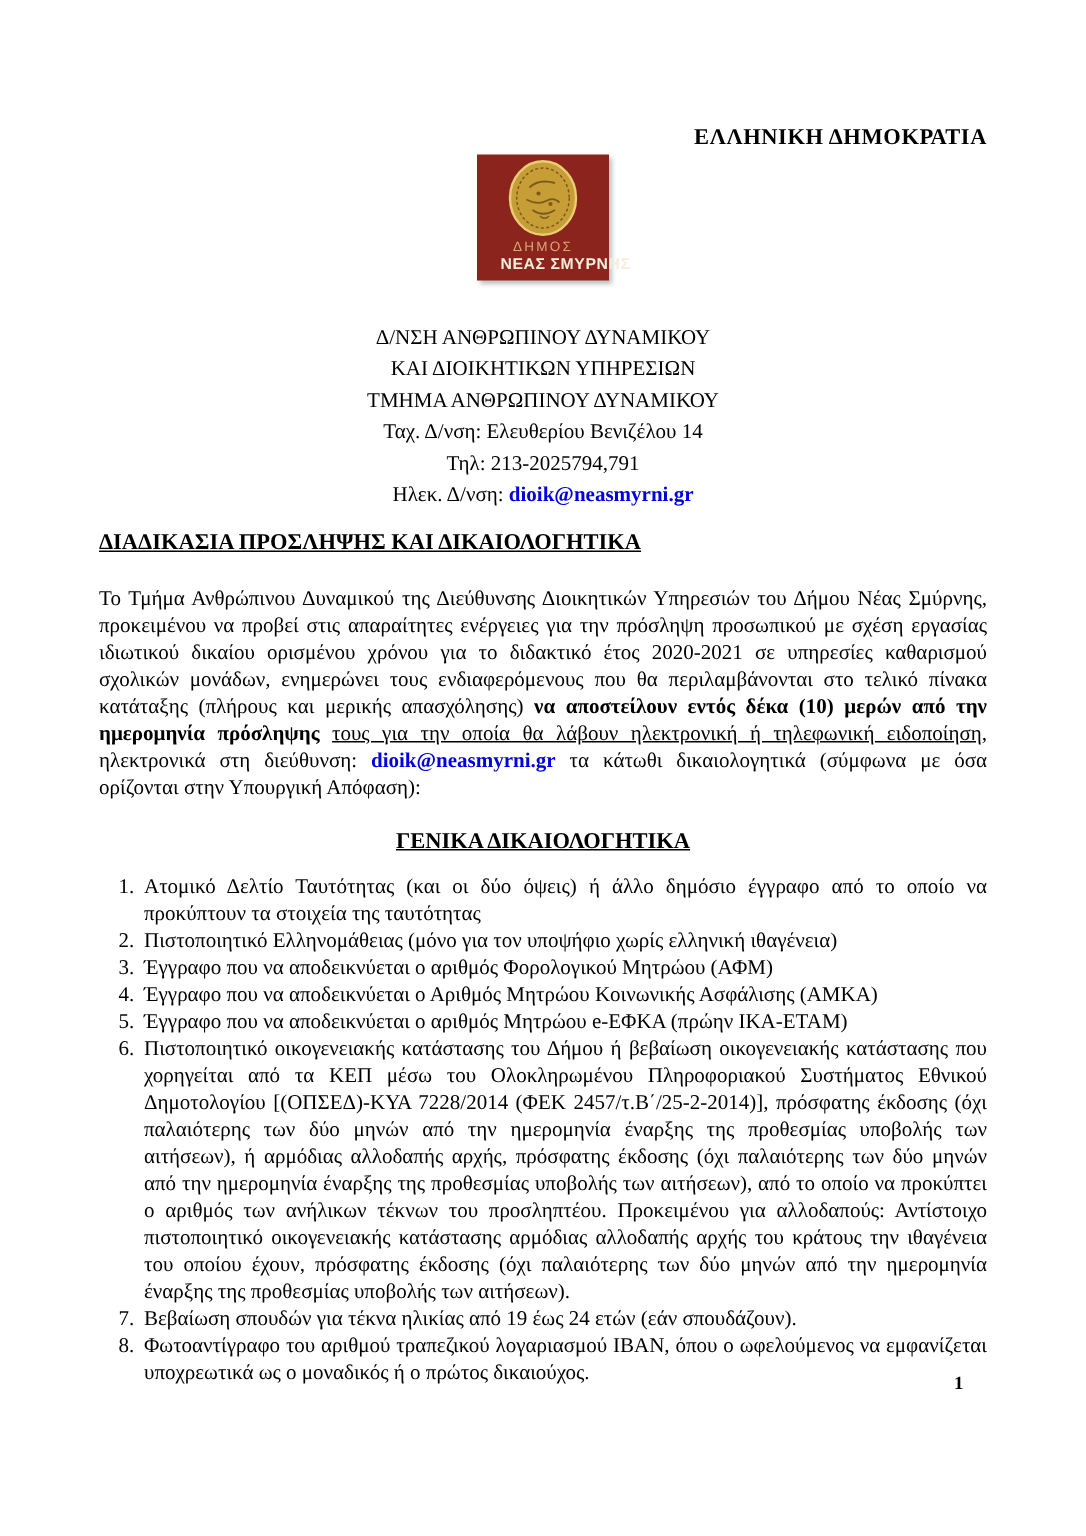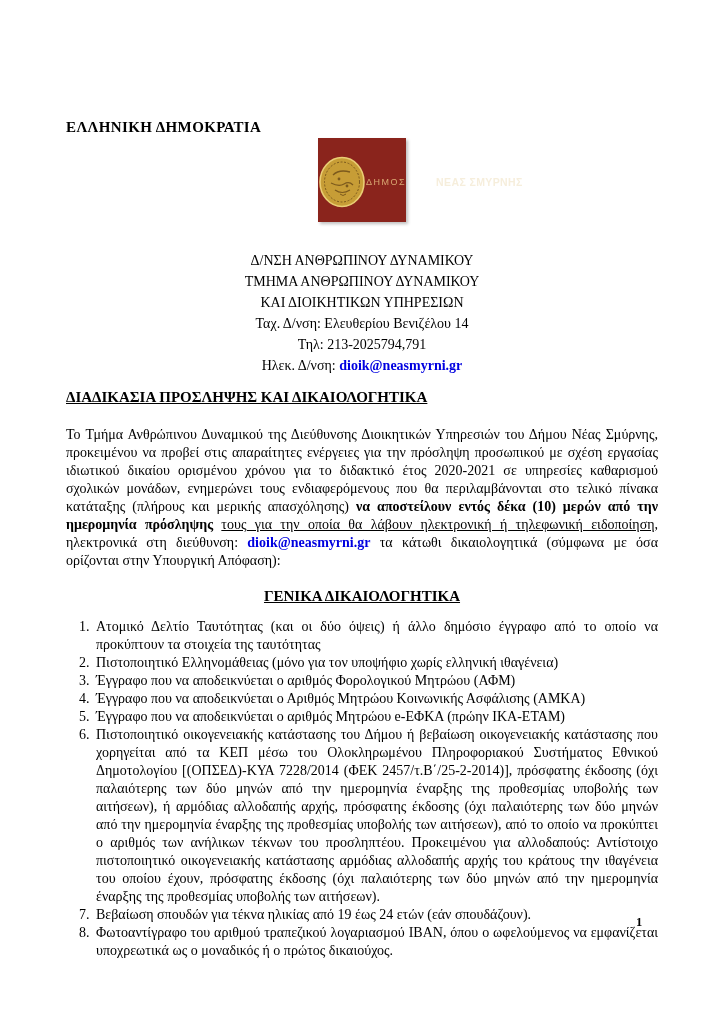--- a/index.html
+++ b/index.html
@@ -11,36 +11,36 @@
     font-family: "Liberation Serif", "DejaVu Serif", serif;
     color: var(--text, #000);
     overflow: hidden;
     box-sizing: border-box;
   }
   .content {
     padding: 84px 66px 0 66px;
     box-sizing: border-box;
   }
   .header-title {
-    text-align: left;
+    text-align: right;
     font-weight: bold;
     font-size: 15px;
     letter-spacing: 0.4px;
-    margin-top: 35px;
   }
   .logo-wrap {
     display: flex;
     justify-content: center;
     margin-top: 2px;
   }
   .logo {
     width: 88px;
     height: 84px;
     background: var(--logo-bg, #8a241c);
     display: flex;
+    flex-direction: column;
     align-items: center;
     padding-top: 3px;
     box-sizing: border-box;
     box-shadow: 2px 2px 3px rgba(0,0,0,0.25);
   }
   .coin { width: 48px; height: 52px; flex: 0 0 auto; }
   .logo-line1 {
     color: var(--logo-line1, #d9a872);
     font-size: 9px;
     letter-spacing: 1.5px;
@@ -129,22 +129,22 @@
           <path d="M22 38 q3 3 6 0" fill="none" stroke="#7c5a1d" stroke-width="1"></path>
         </svg>
         <div class="logo-line1">ΔΗΜΟΣ</div>
         <div class="logo-line2">ΝΕΑΣ ΣΜΥΡΝΗΣ</div>
       </div>
     </div>
 
     <div class="contact">
       <div>
           <div class="contact-line">Δ/ΝΣΗ ΑΝΘΡΩΠΙΝΟΥ ΔΥΝΑΜΙΚΟΥ</div>
+          <div class="contact-line">ΚΑΙ ΔΙΟΙΚΗΤΙΚΩΝ ΥΠΗΡΕΣΙΩΝ</div>
           <div class="contact-line">ΤΜΗΜΑ  ΑΝΘΡΩΠΙΝΟΥ ΔΥΝΑΜΙΚΟΥ</div>
-          <div class="contact-line">ΚΑΙ ΔΙΟΙΚΗΤΙΚΩΝ ΥΠΗΡΕΣΙΩΝ</div>
           <div class="contact-line">Ταχ. Δ/νση: Ελευθερίου Βενιζέλου 14</div>
           <div class="contact-line">Τηλ: 213-2025794,791</div>
         </div>
       <div class="contact-line">
         <span>Ηλεκ. Δ/νση: </span><a class="email-link">dioik@neasmyrni.gr</a>
       </div>
     </div>
 
     <div class="doc-title">ΔΙΑΔΙΚΑΣΙΑ ΠΡΟΣΛΗΨΗΣ ΚΑΙ ΔΙΚΑΙΟΛΟΓΗΤΙΚΑ</div>
 

